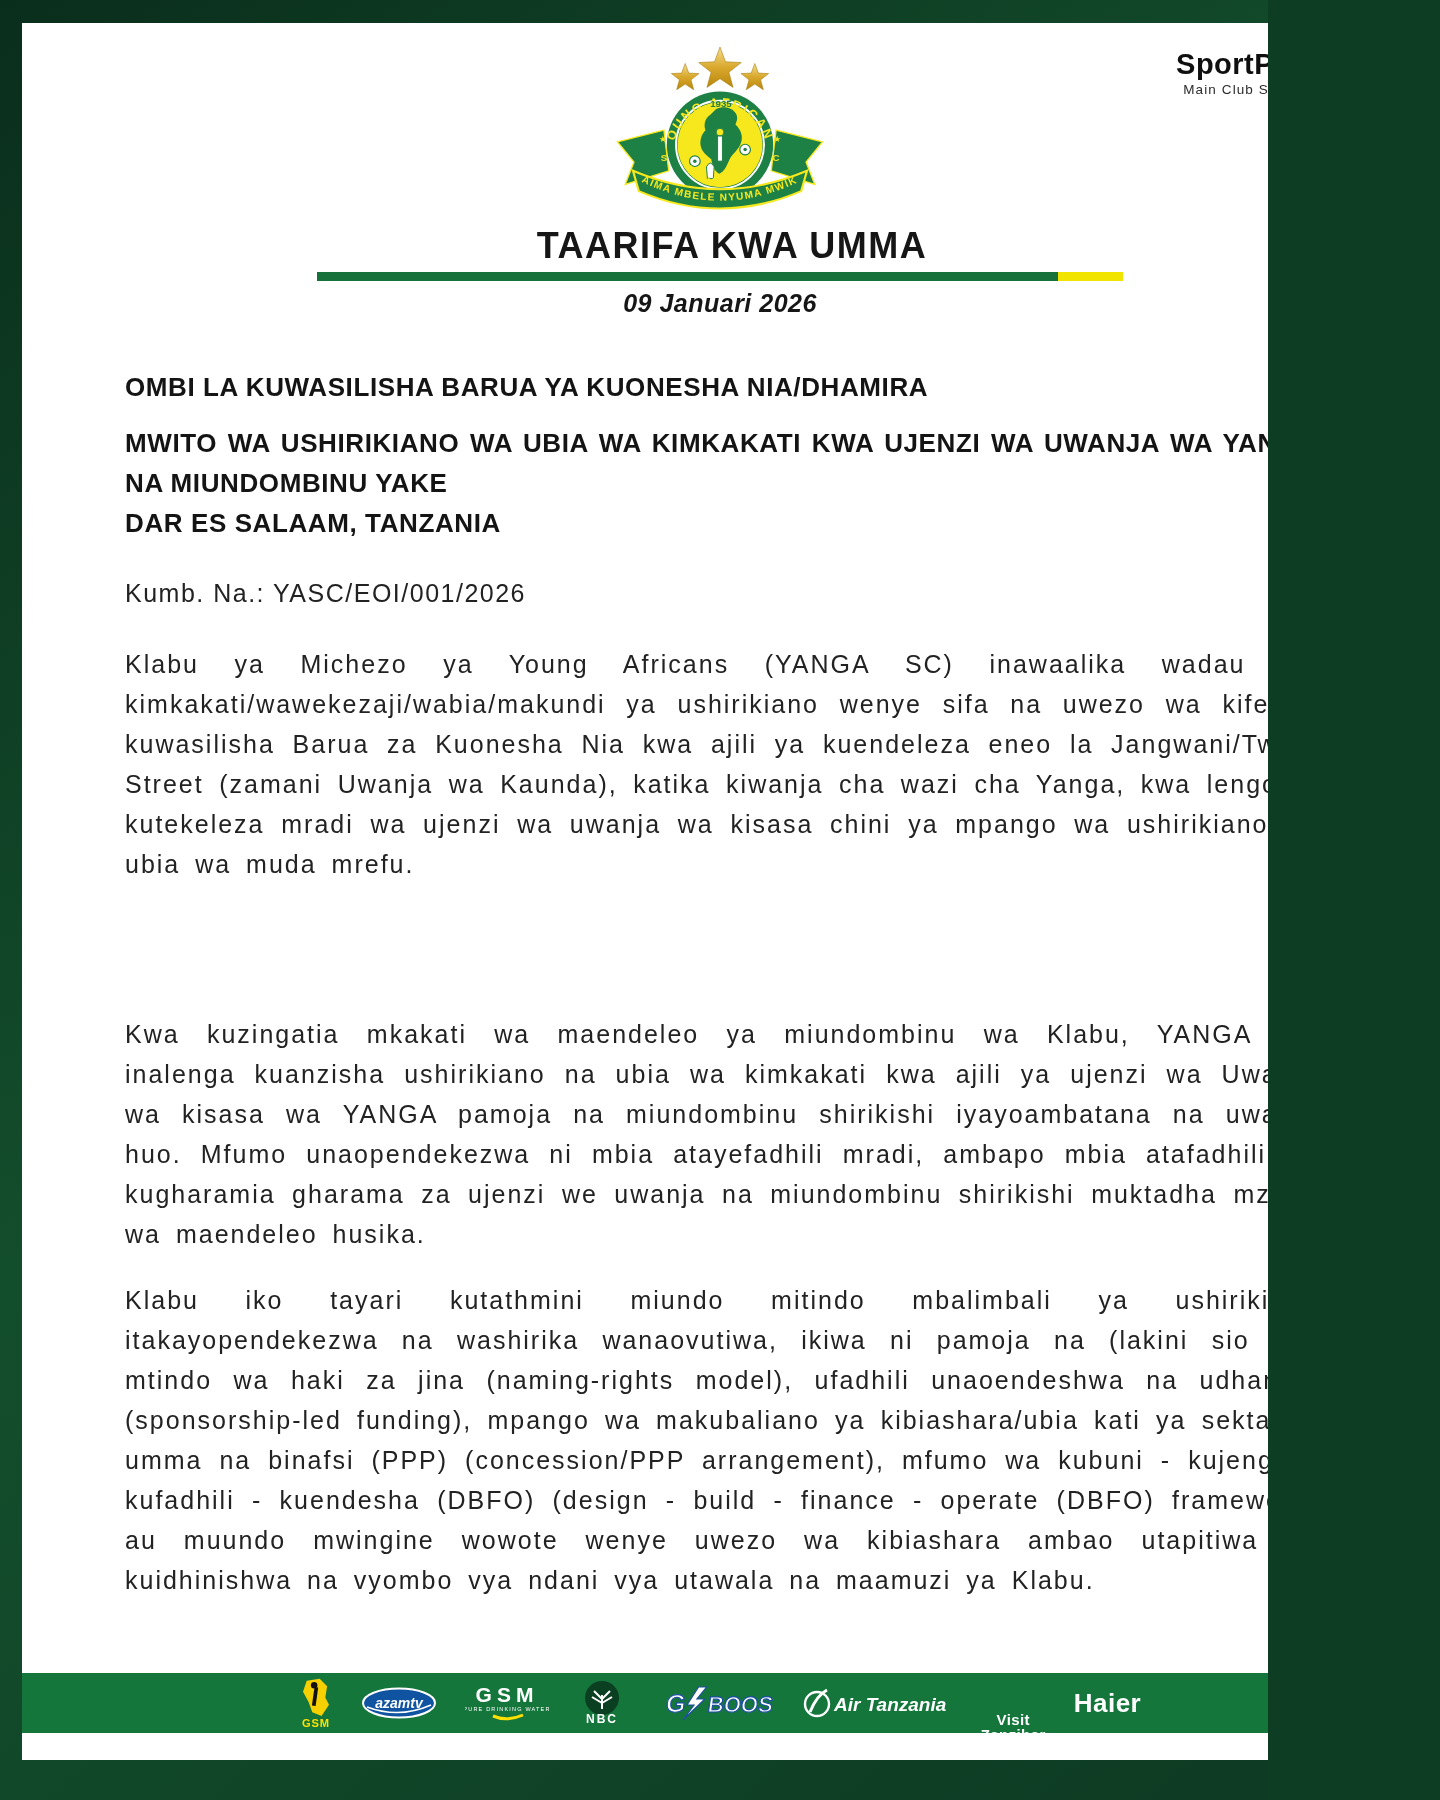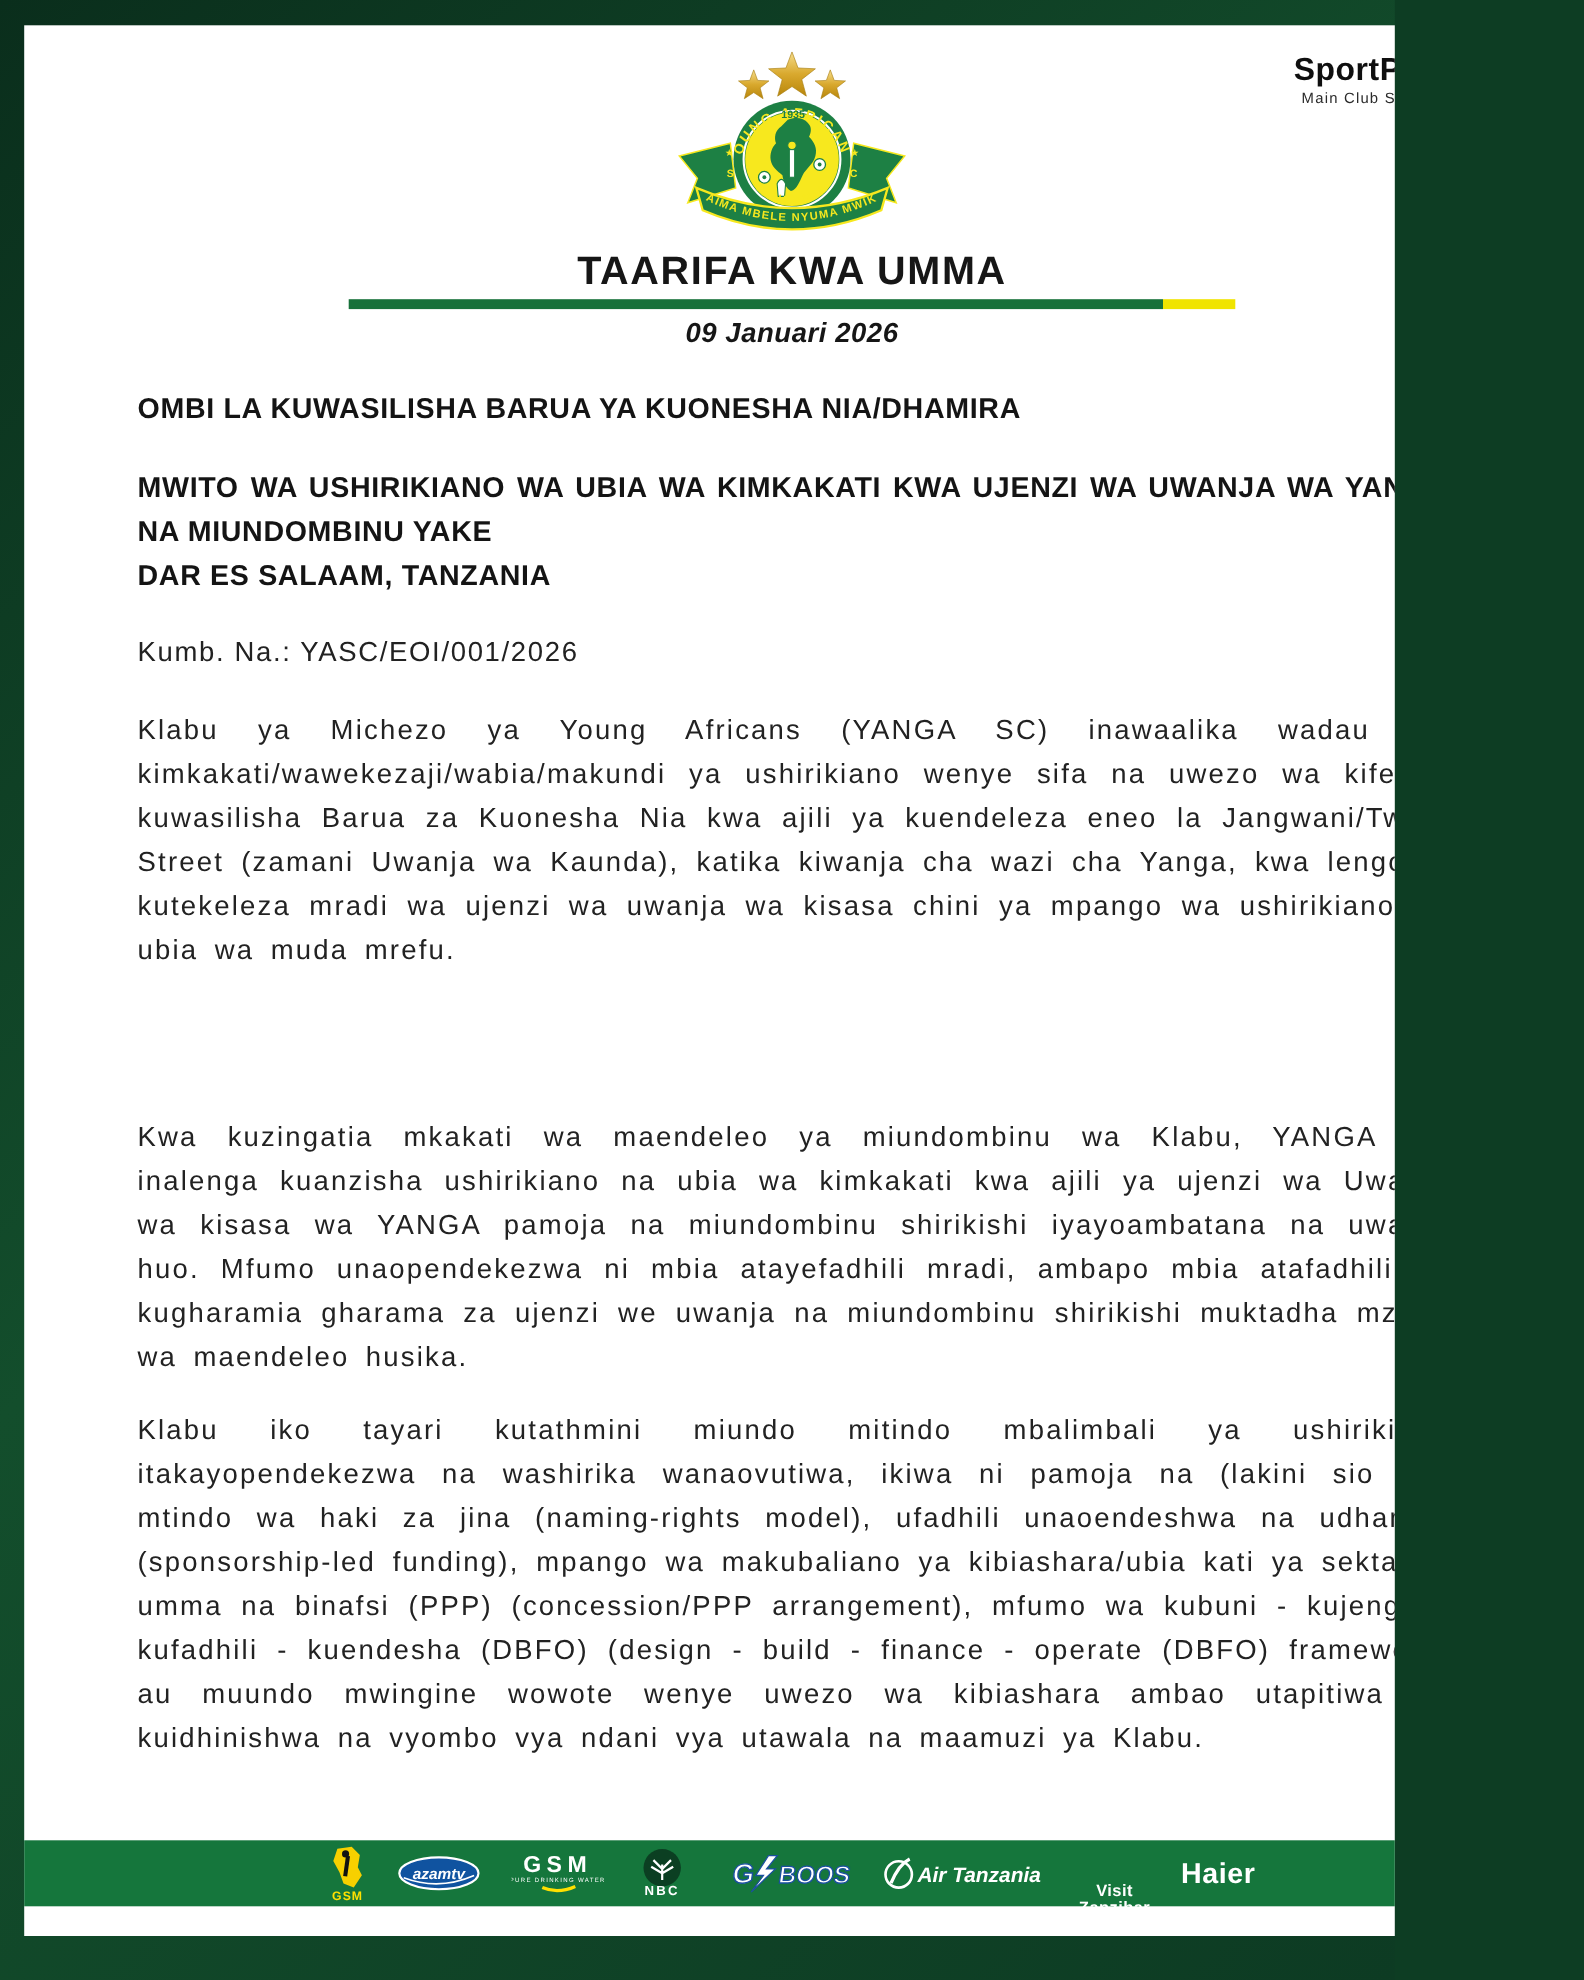--- a/index.html
+++ b/index.html
@@ -8,21 +8,21 @@
          background:linear-gradient(140deg,#0a2e1c 0%,#134e2c 45%,#0d3b23 100%);overflow:hidden;}
   .page{position:absolute;left:22px;top:23px;width:1396px;height:1737px;background:#ffffff;}
 
   
   .sponsor{position:absolute;top:26px;right:94px;text-align:center;}
   .sponsor-name{font-size:29px;font-weight:800;color:#0f0f0f;letter-spacing:.5px;line-height:30px;}
   .sponsor-tag{font-size:13.5px;color:#2b2b2b;letter-spacing:1.1px;margin-top:3px;}
   .crest{position:absolute;left:50%;top:24px;transform:translateX(-50%);}
 
   .doc-title{position:absolute;left:0;top:202px;width:100%;text-align:center;
-             font-size:36px;font-weight:700;color:#161616;letter-spacing:1.5px;}
+             font-size:36px;font-weight:700;color:#161616;letter-spacing:1.5px;padding-left:12px;}
   .title-bar{position:absolute;left:295px;top:249px;width:806px;height:9px;
              background:linear-gradient(90deg,#17713a 0%,#17713a 91.9%,#f0e400 91.9%,#f0e400 100%);}
   .doc-date{position:absolute;left:0;top:266px;width:100%;text-align:center;
             font-size:25px;font-weight:700;color:#161616;letter-spacing:.5px;font-style:italic;}
 
   
   .block{position:absolute;left:103px;width:1192px;color:#1d1d1d;}
   .h-bold{font-size:26px;font-weight:700;letter-spacing:.6px;line-height:40px;color:#141414;}
   .justify{text-align:justify;}
   .body-text{font-size:25px;font-weight:400;line-height:40px;letter-spacing:2px;
@@ -103,21 +103,21 @@
         <text font-size="10.5" font-weight="700" fill="#f7e81e" letter-spacing="1.4" font-family="Liberation Sans, sans-serif">
           <textPath href="#arcMotto" startOffset="50%" text-anchor="middle">DAIMA MBELE NYUMA MWIKO</textPath>
         </text>
       </svg>
     </div>
 
     <div class="doc-title">TAARIFA KWA UMMA</div>
     <div class="title-bar"></div>
     <div class="doc-date">09 Januari 2026</div>
 
-    <div class="block h-bold" style="top:328px;">OMBI LA KUWASILISHA BARUA YA KUONESHA NIA/DHAMIRA</div>
+    <div class="block h-bold" style="top:344px;">OMBI LA KUWASILISHA BARUA YA KUONESHA NIA/DHAMIRA</div>
     <div class="block h-bold justify" style="top:400px;">MWITO WA USHIRIKIANO WA UBIA WA KIMKAKATI KWA UJENZI WA UWANJA WA YANGA NA MIUNDOMBINU YAKE</div>
     <div class="block h-bold" style="top:480px;">DAR ES SALAAM, TANZANIA</div>
     <div class="block ref-line" style="top:556px;">Kumb. Na.: YASC/EOI/001/2026</div>
     <div class="block body-text" style="top:621px;">Klabu ya Michezo ya Young Africans (YANGA SC) inawaalika wadau wa kimkakati/wawekezaji/wabia/makundi ya  ushirikiano wenye sifa na uwezo wa kifedha kuwasilisha Barua za Kuonesha Nia kwa ajili ya kuendeleza  eneo la Jangwani/Twiga Street (zamani Uwanja wa Kaunda), katika kiwanja cha wazi cha Yanga, kwa lengo la kutekeleza mradi wa ujenzi wa uwanja wa kisasa chini ya mpango wa ushirikiano na ubia wa muda mrefu.</div>
     <div class="block body-text" style="top:991px;">Kwa kuzingatia mkakati wa maendeleo ya miundombinu  wa Klabu, YANGA SC  inalenga kuanzisha ushirikiano na ubia wa kimkakati kwa ajili ya ujenzi wa Uwanja wa kisasa wa YANGA pamoja na miundombinu shirikishi iyayoambatana na uwanja huo. Mfumo unaopendekezwa ni mbia atayefadhili mradi, ambapo mbia atafadhili na kugharamia gharama  za ujenzi we uwanja na miundombinu shirikishi muktadha mzima wa maendeleo husika.</div>
     <div class="block body-text" style="top:1257px;">Klabu iko tayari kutathmini miundo mitindo mbalimbali ya ushirikiano itakayopendekezwa na washirika wanaovutiwa, ikiwa ni pamoja na (lakini sio tu): mtindo wa haki za jina (naming-rights model), ufadhili unaoendeshwa na udhamini (sponsorship-led funding), mpango wa makubaliano ya kibiashara/ubia kati ya sekta ya umma na binafsi  (PPP)  (concession/PPP  arrangement), mfumo  wa  kubuni - kujenga - kufadhili - kuendesha  (DBFO)  (design - build - finance - operate (DBFO) framework) au muundo mwingine wowote wenye uwezo wa kibiashara ambao utapitiwa na kuidhinishwa na vyombo vya ndani vya utawala na maamuzi ya Klabu.</div>
     <div class="page-num">1/2</div>
 
     <div class="footer-band">
 

